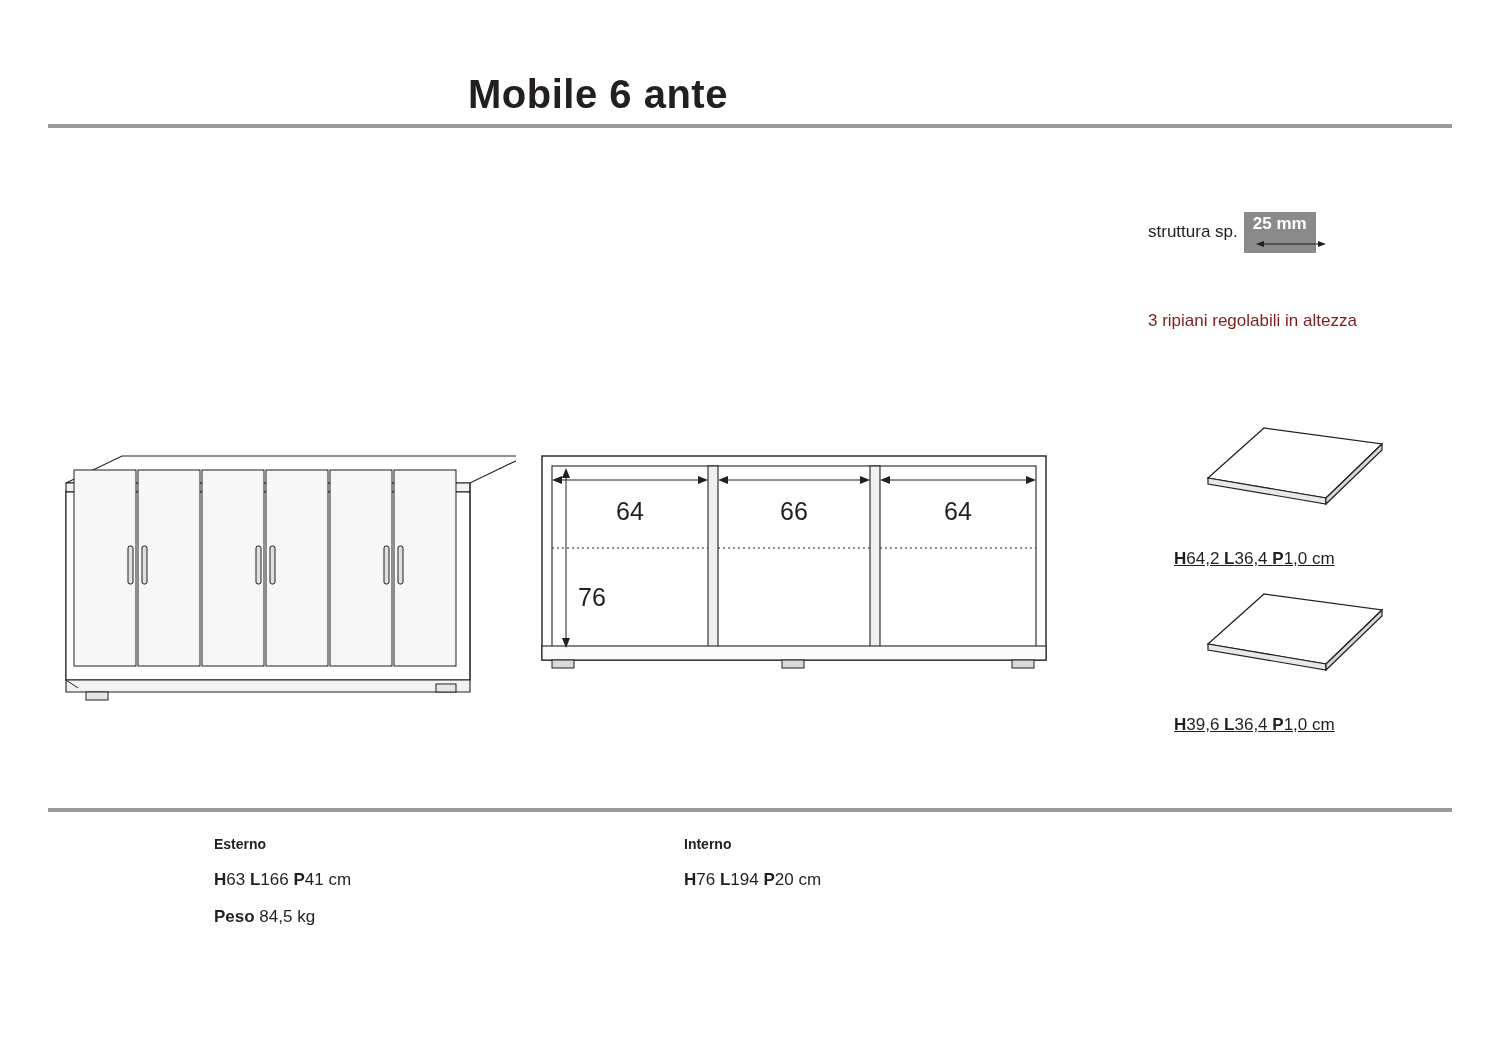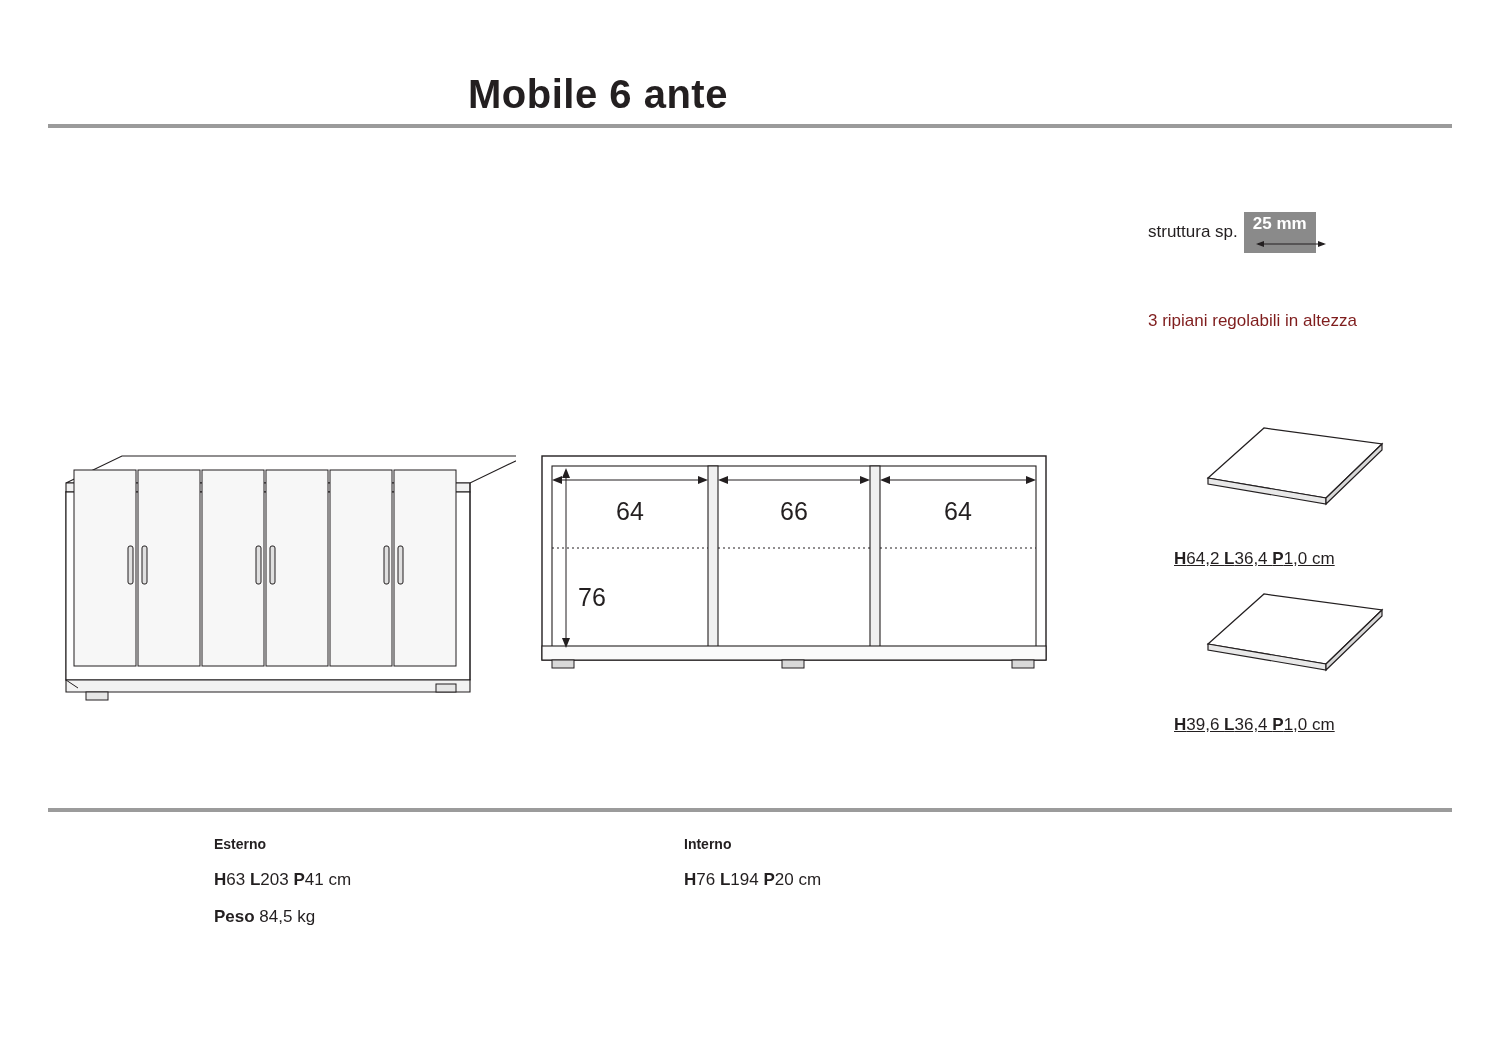--- a/index.html
+++ b/index.html
@@ -222,21 +222,21 @@
     <text x="264" y="72" font-family="Liberation Sans, sans-serif" font-size="25" fill="#231f20" text-anchor="middle">66</text>
     <text x="428" y="72" font-family="Liberation Sans, sans-serif" font-size="25" fill="#231f20" text-anchor="middle">64</text>
     <text x="62" y="158" font-family="Liberation Sans, sans-serif" font-size="25" fill="#231f20" text-anchor="middle">76</text>
   </svg>
 
   <div class="rule rule-bottom"></div>
 
   <div class="spec-block esterno">
     <div class="spec-title">Esterno</div>
     <div class="spec-line">
-      <b>H</b><span>63 </span><b>L</b><span>203 </span><b>P</b><span>41 cm</span>
+      <b>H</b><span>63 </span><b>L</b><span>166 </span><b>P</b><span>41 cm</span>
     </div>
     <div class="spec-line">
       <b>Peso</b><span> 84,5 kg</span>
     </div>
   </div>
 
   <div class="spec-block interno">
     <div class="spec-title">Interno</div>
     <div class="spec-line">
       <b>H</b><span>76 </span><b>L</b><span>194 </span><b>P</b><span>20 cm</span>

